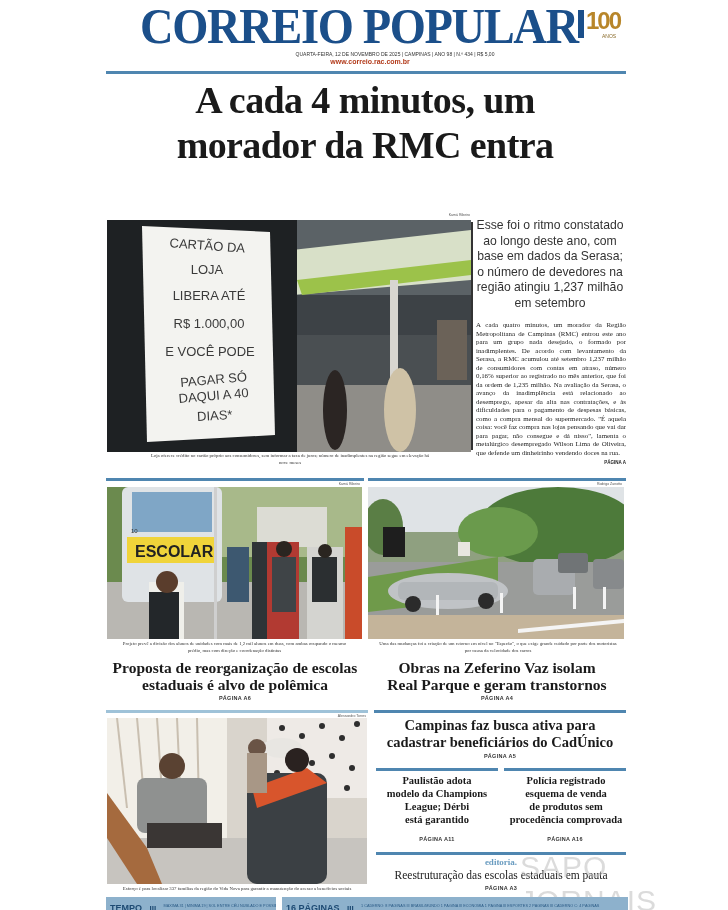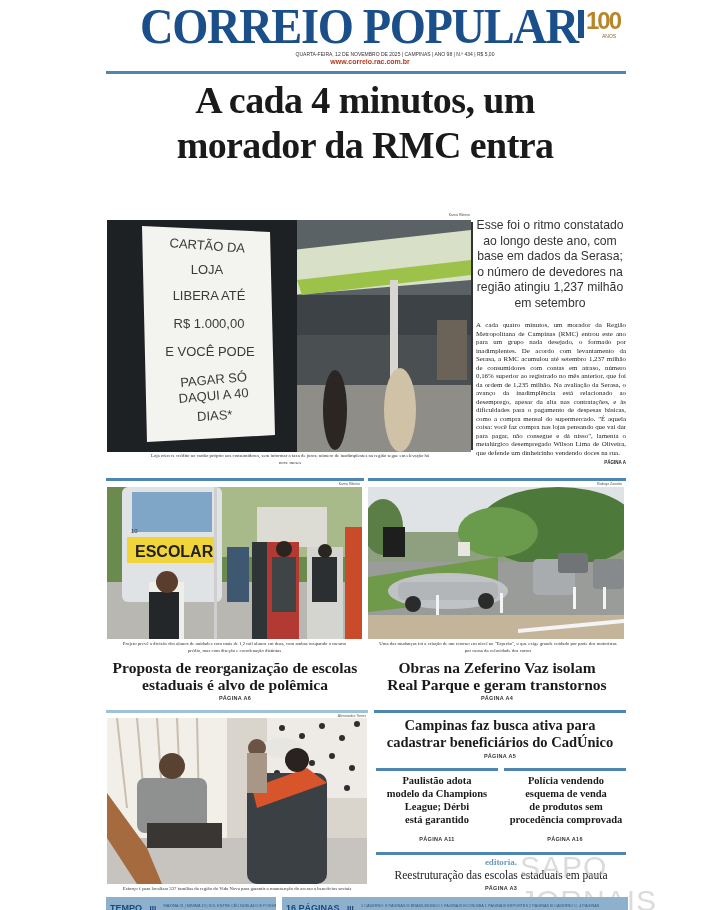--- a/index.html
+++ b/index.html
@@ -278,21 +278,21 @@
 
 <div class="abs sub-headline" style="left:376px; top:774px; width:122px; font-size:10.5px; line-height:13px;">
   <div>Paulistão adota</div>
   <div>modelo da Champions</div>
   <div>League; Dérbi</div>
   <div>está garantido</div>
 </div>
 <div class="abs page-ref" style="left:376px; top:836px; width:122px;">PÁGINA A11</div>
 
 <div class="abs sub-headline" style="left:504px; top:774px; width:124px; font-size:10.5px; line-height:13px; white-space:nowrap;">
-  <div>Polícia vendendo</div>
+  <div>Polícia registrado</div>
   <div>esquema de venda</div>
   <div>de produtos sem</div>
   <div>procedência comprovada</div>
 </div>
 <div class="abs page-ref" style="left:504px; top:836px; width:122px;">PÁGINA A16</div>
 
 <div class="abs rule" style="left:376px; top:852px; width:250px;"></div>
 <div class="abs editoria-label" style="left:376px; top:857px; width:250px;">editoria.</div>
 <div class="abs sub-headline" style="left:374px; top:869px; width:254px; font-size:11.5px; line-height:13px; font-weight:normal; white-space:nowrap;">Reestruturação das escolas estaduais em pauta</div>
 <div class="abs page-ref" style="left:376px; top:885px; width:250px;">PÁGINA A3</div>

